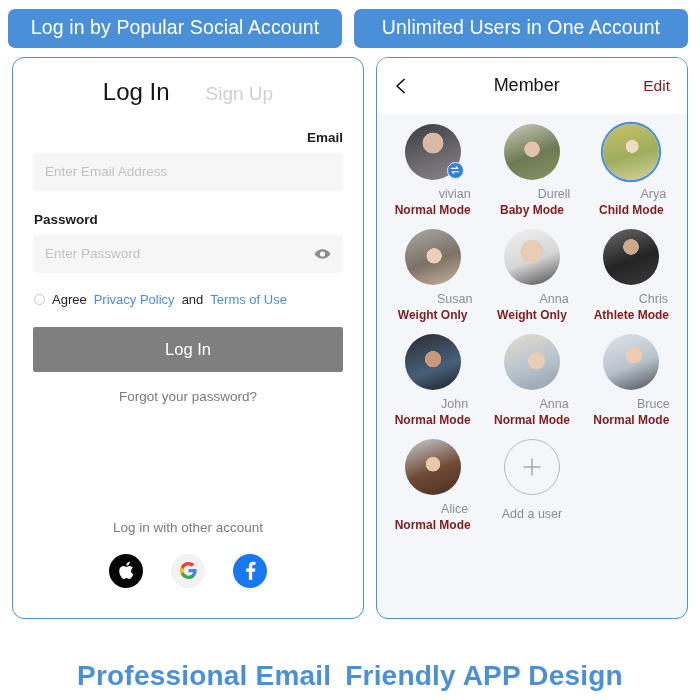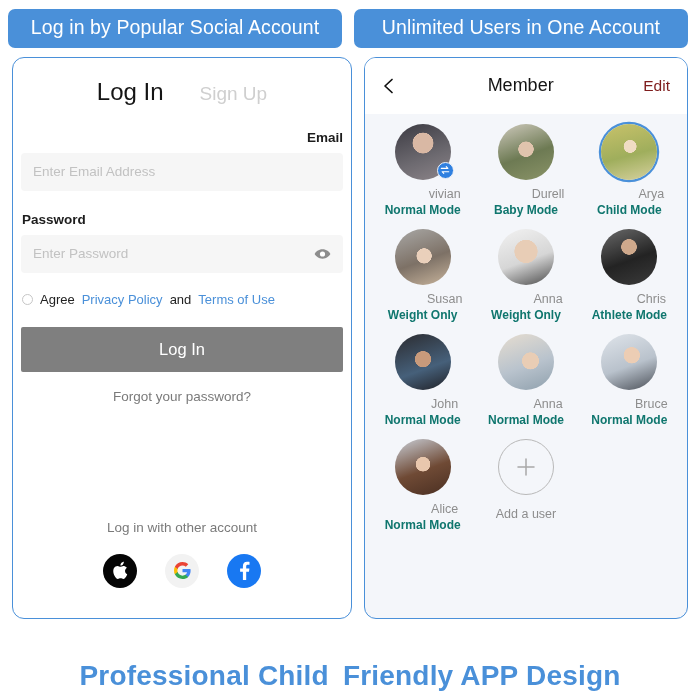--- a/index.html
+++ b/index.html
@@ -33,21 +33,21 @@
     flex: 1 1 0;
     height: 562px;
     border: 1.6px solid #4a90d9;
     border-radius: 12px;
     background: #ffffff;
     overflow: hidden;
     position: relative;
   }
 
   
-  .login-card { padding: 0 8px; }
+  .login-card { padding: 0 20px; }
   .tabs {
     display: flex; justify-content: center; align-items: baseline;
     gap: 36px; padding-top: 20px;
   }
   .tab-active { font-size: 24px; color: #141414; font-weight: 400; }
   .tab-inactive { font-size: 19px; color: #cfcfcf; }
 
   .field-label {
     font-size: 13.5px; color: #1d1d1d; font-weight: bold;
     margin: 0 0 8px 1px;
@@ -148,21 +148,21 @@
     width: 56px; height: 56px; border-radius: 50%;
     overflow: hidden; position: relative;
   }
   .avatar.ring { box-shadow: 0 0 0 2.2px #4a90d9; }
   .m-name {
     margin-top: 7px; font-size: 12.5px; color: #8d8d8d;
     line-height: 1.15;
     margin-left: 44px;
   }
   .m-mode {
-    margin-top: 3px; font-size: 12px; color: #0f766e; font-weight: bold;
+    margin-top: 3px; font-size: 12px; color: #7f1d1d; font-weight: bold;
     line-height: 1.15;
   }
   .swap-badge {
     position: absolute; right: -3px; bottom: 1px;
     width: 17px; height: 17px; border-radius: 50%;
     background: #2f80e0; border: 1.6px solid #eef1f7;
     display: flex; align-items: center; justify-content: center;
   }
   .add-circle {
     width: 56px; height: 56px; border-radius: 50%;
@@ -368,16 +368,16 @@
               </svg>
             </div>
             <div class="add-label">Add a user</div>
           </div>
         </div>
     </div>
 
   </div>
 
   <div class="footer">
-    <span>Professional Child</span>
+    <span>Professional Email</span>
     <span>Friendly APP Design</span>
   </div>
 </div>
 
 </body></html>

